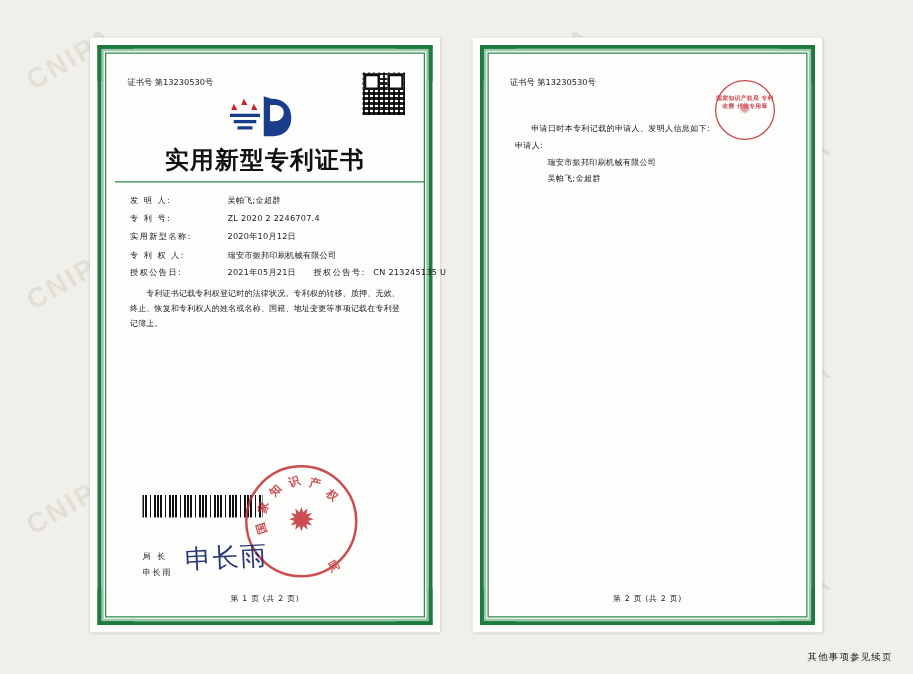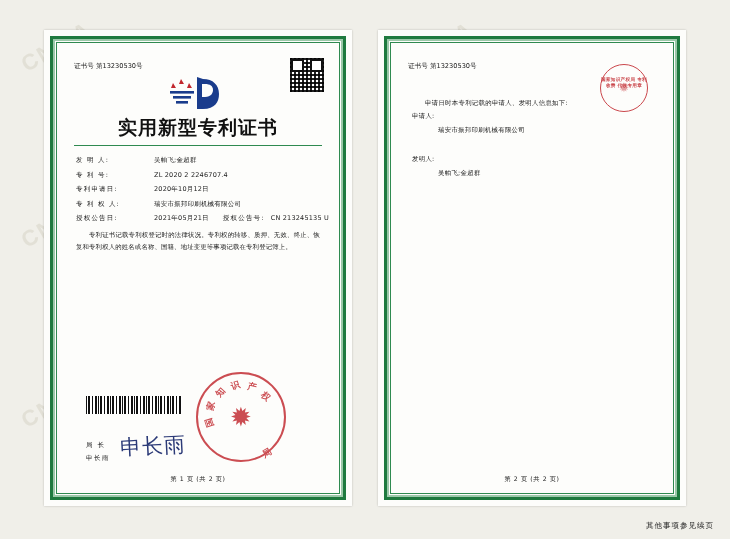--- a/index.html
+++ b/index.html
@@ -32,21 +32,21 @@
     position: relative;
     z-index: 1;
     display: flex;
     justify-content: center;
     gap: 26px;
     padding-top: 30px;
   }
 
   .page {
     position: relative;
-    width: 308px;
+    width: 280px;
     height: 476px;
     background: #fdfdfb;
     box-shadow: 0 0 2px rgba(0,0,0,0.22);
   }
 
   
   .border-outer {
     position: absolute;
     left: 6px; top: 6px; right: 6px; bottom: 6px;
     border: 3px solid #1f7a3f;
@@ -371,21 +371,21 @@
       <div class="fields">
         <div class="frow">
           <div class="flabel">发 明 人:</div>
           <div class="fval">吴帕飞;金超群</div>
         </div>
         <div class="frow">
           <div class="flabel">专 利 号:</div>
           <div class="fval">ZL 2020 2 2246707.4</div>
         </div>
         <div class="frow">
-          <div class="flabel">专利申请日:</div>
+          <div class="flabel">实用新型名称:</div>
           <div class="fval">2020年10月12日</div>
         </div>
         <div class="frow">
           <div class="flabel">专 利 权 人:</div>
           <div class="fval">瑞安市振邦印刷机械有限公司</div>
         </div>
         <div class="frow two">
           <div class="flabel">授权公告日:</div>
           <div class="fval">2021年05月21日</div>
           <div class="flabel2">授权公告号:</div>
@@ -436,21 +436,20 @@
       <div class="seal-small">
         <div class="ss-star">✹</div>
         <span>国家知识产权局 专利收费 代收专用章</span>
       </div>
 
 
       <div class="p2-block">
         <div class="lead">申请日时本专利记载的申请人、发明人信息如下:</div>
         <div class="ind1">申请人:</div>
         <div class="ind2">瑞安市振邦印刷机械有限公司</div>
-        <div class="ind1 sp">发明人:</div>
         <div class="ind2">吴帕飞;金超群</div>
       </div>
 
       <div class="page-foot">第 2 页 (共 2 页)</div>
     </div>
   </div>
 
 </div>
 
 <div class="bottom-note">其他事项参见续页</div>

